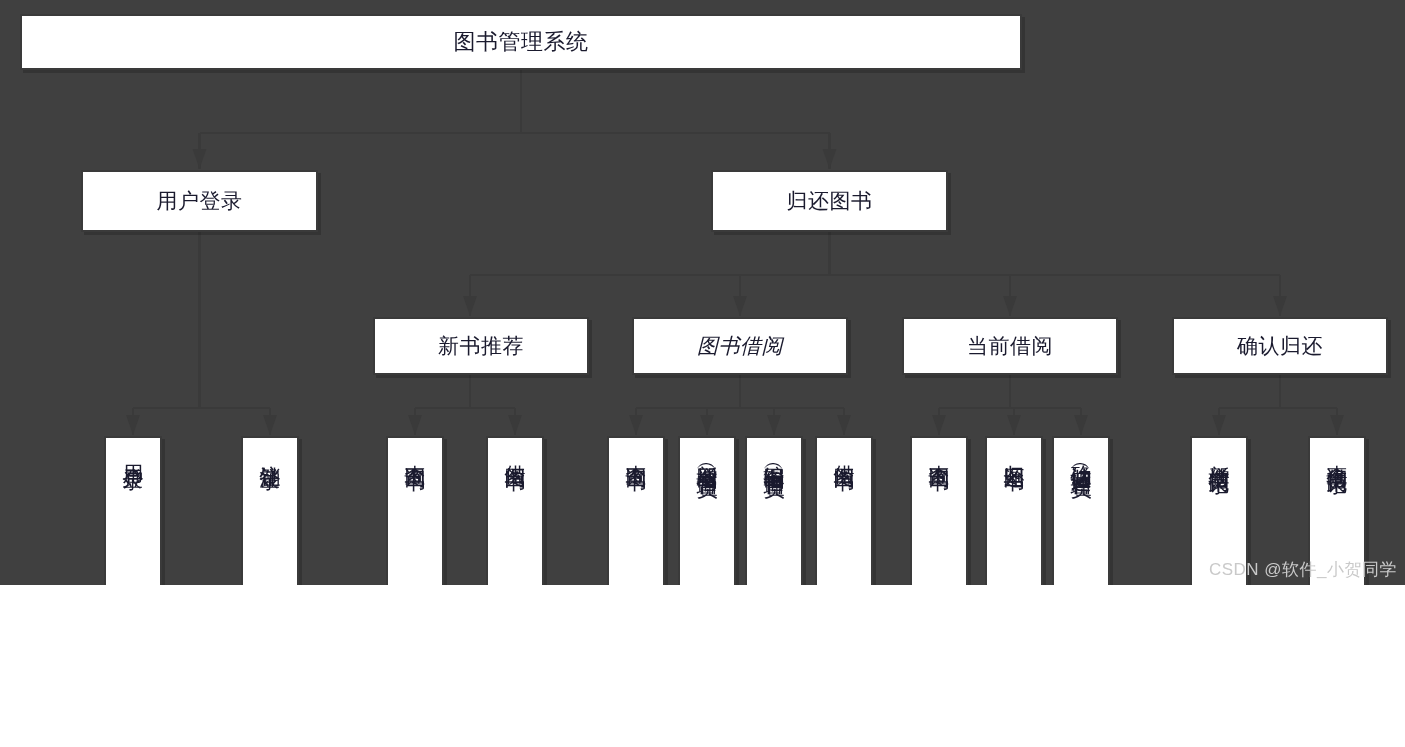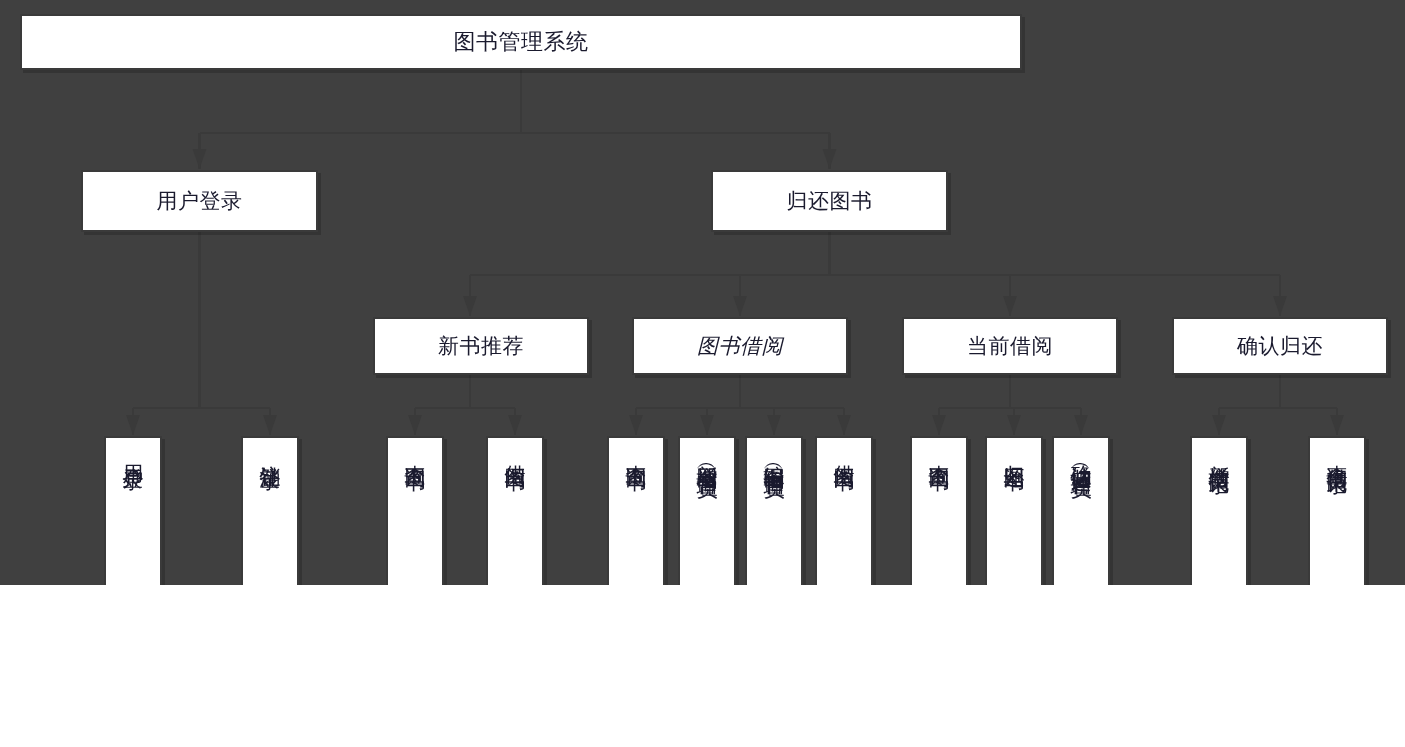--- a/index.html
+++ b/index.html
@@ -191,13 +191,14 @@
         <span class="node-label">确认归还（管理员）</span>
       </div>
       <div class="node vert tall" style="left: 1190px; top: 436px; width: 58px; height: 299px;">
         <span class="node-label">新增借阅记录</span>
       </div>
       <div class="node vert tall" style="left: 1308px; top: 436px; width: 58px; height: 299px;">
         <span class="node-label">查询借阅记录</span>
       </div>
     </div>
 
+  <div class="watermark">CSDN @软件_小贺同学</div>
 </div>
 
 </body></html>

